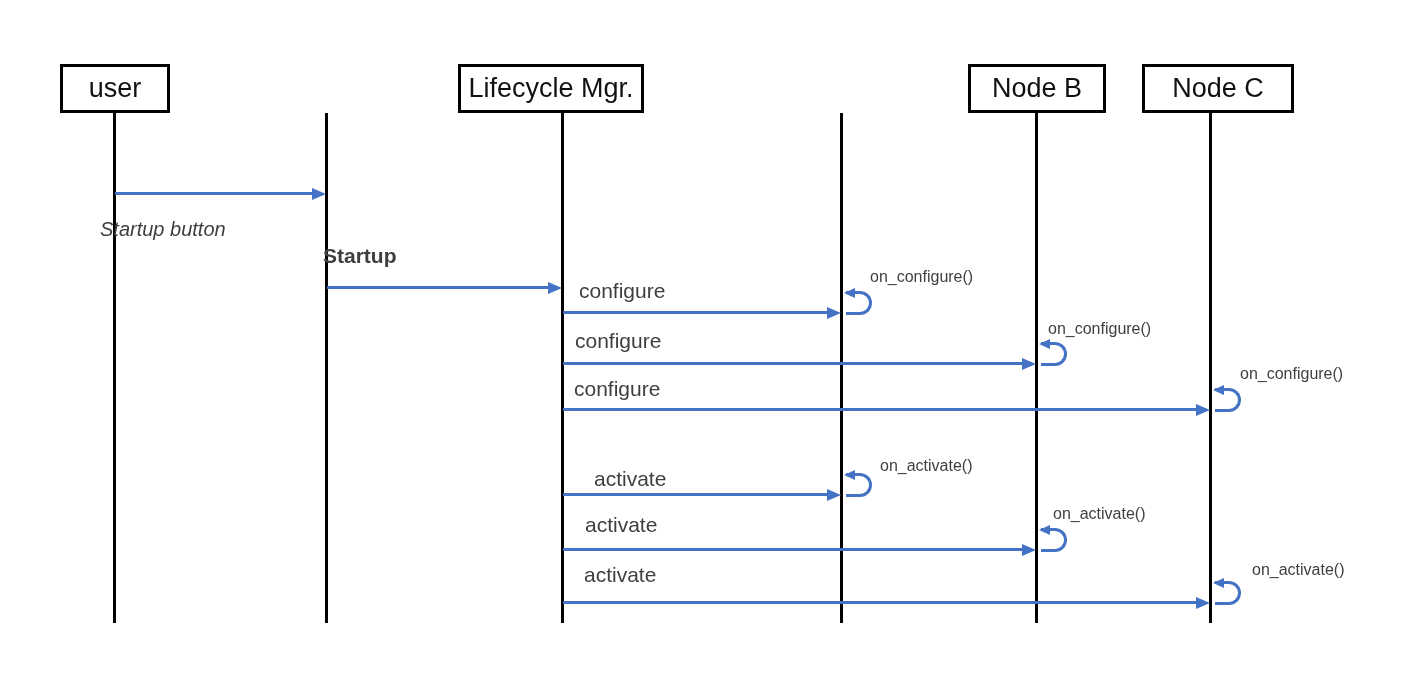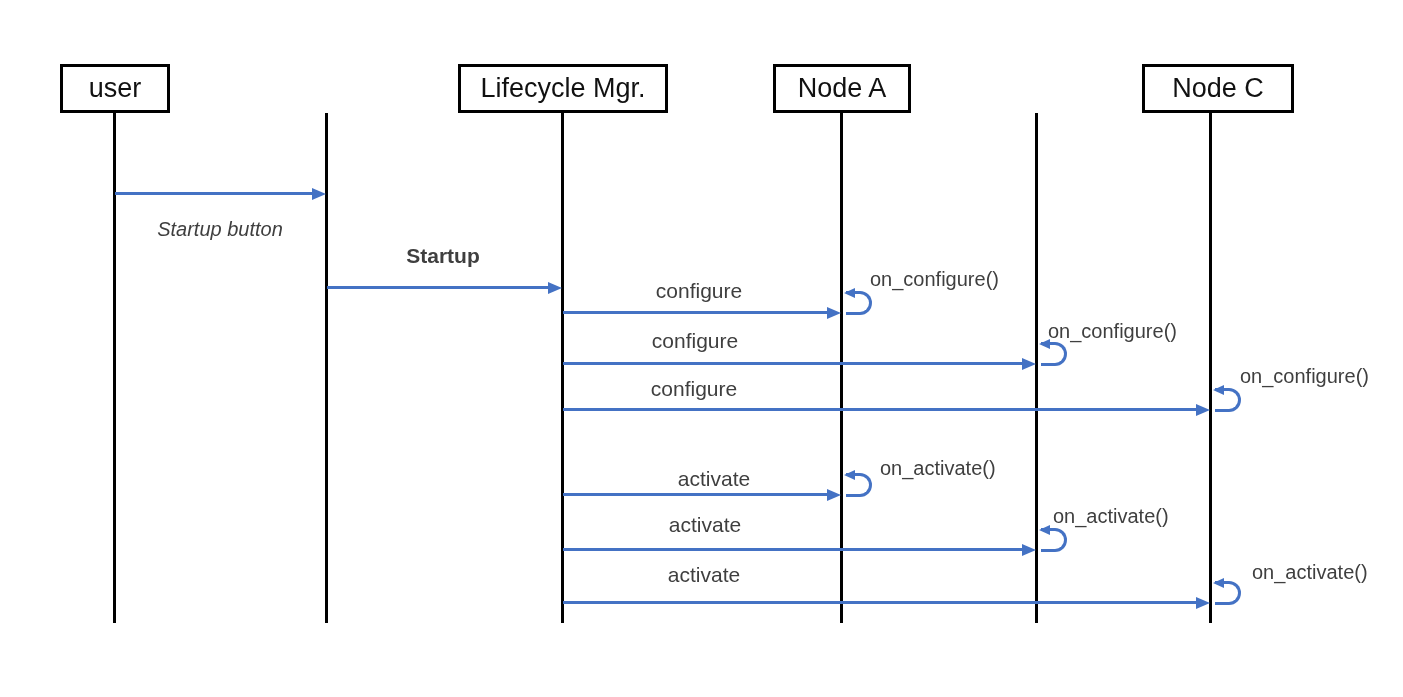--- a/index.html
+++ b/index.html
@@ -24,39 +24,39 @@
     position:absolute; width:0; height:0;
     border-top:5px solid transparent; border-bottom:5px solid transparent;
     border-right:11px solid var(--arrow);
   }
   .loop {
     position:absolute; width:26px; height:24px; box-sizing:border-box;
     border:3px solid var(--arrow); border-left:none;
     border-radius:0 14px 14px 0;
   }
   .msg-label {
-    position:absolute; width:240px; text-align:center;
+    position:absolute; width:240px; text-align:left;
     font-size:21px; color:#3f3f3f; white-space:nowrap;
   }
   .msg-label.italic { font-style:italic; font-size:20px; }
-  .self-label { position:absolute; font-size:20px; color:#3f3f3f; white-space:nowrap; }
+  .self-label { position:absolute; font-size:16px; color:#3f3f3f; white-space:nowrap; }
 </style>
 </head>
 <body>
 
 <div class="diagram">
 
   <div class="actor" style="left:60px;width:110px;">
     <span>user</span>
   </div>
-  <div class="actor" style="left:458px;width:210px;">
+  <div class="actor" style="left:458px;width:186px;">
     <span>Lifecycle Mgr.</span>
   </div>
-  <div class="actor" style="left:773px;width:138px;">
-    <span>Node A</span>
+  <div class="actor" style="left:968px;width:138px;">
+    <span>Node B</span>
   </div>
   <div class="actor" style="left:1142px;width:152px;">
     <span>Node C</span>
   </div>
 
   <div class="lifeline" style="left:113px;"></div>
   <div class="lifeline" style="left:325px;"></div>
   <div class="lifeline" style="left:561px;"></div>
   <div class="lifeline" style="left:840px;"></div>
   <div class="lifeline" style="left:1035px;"></div>

